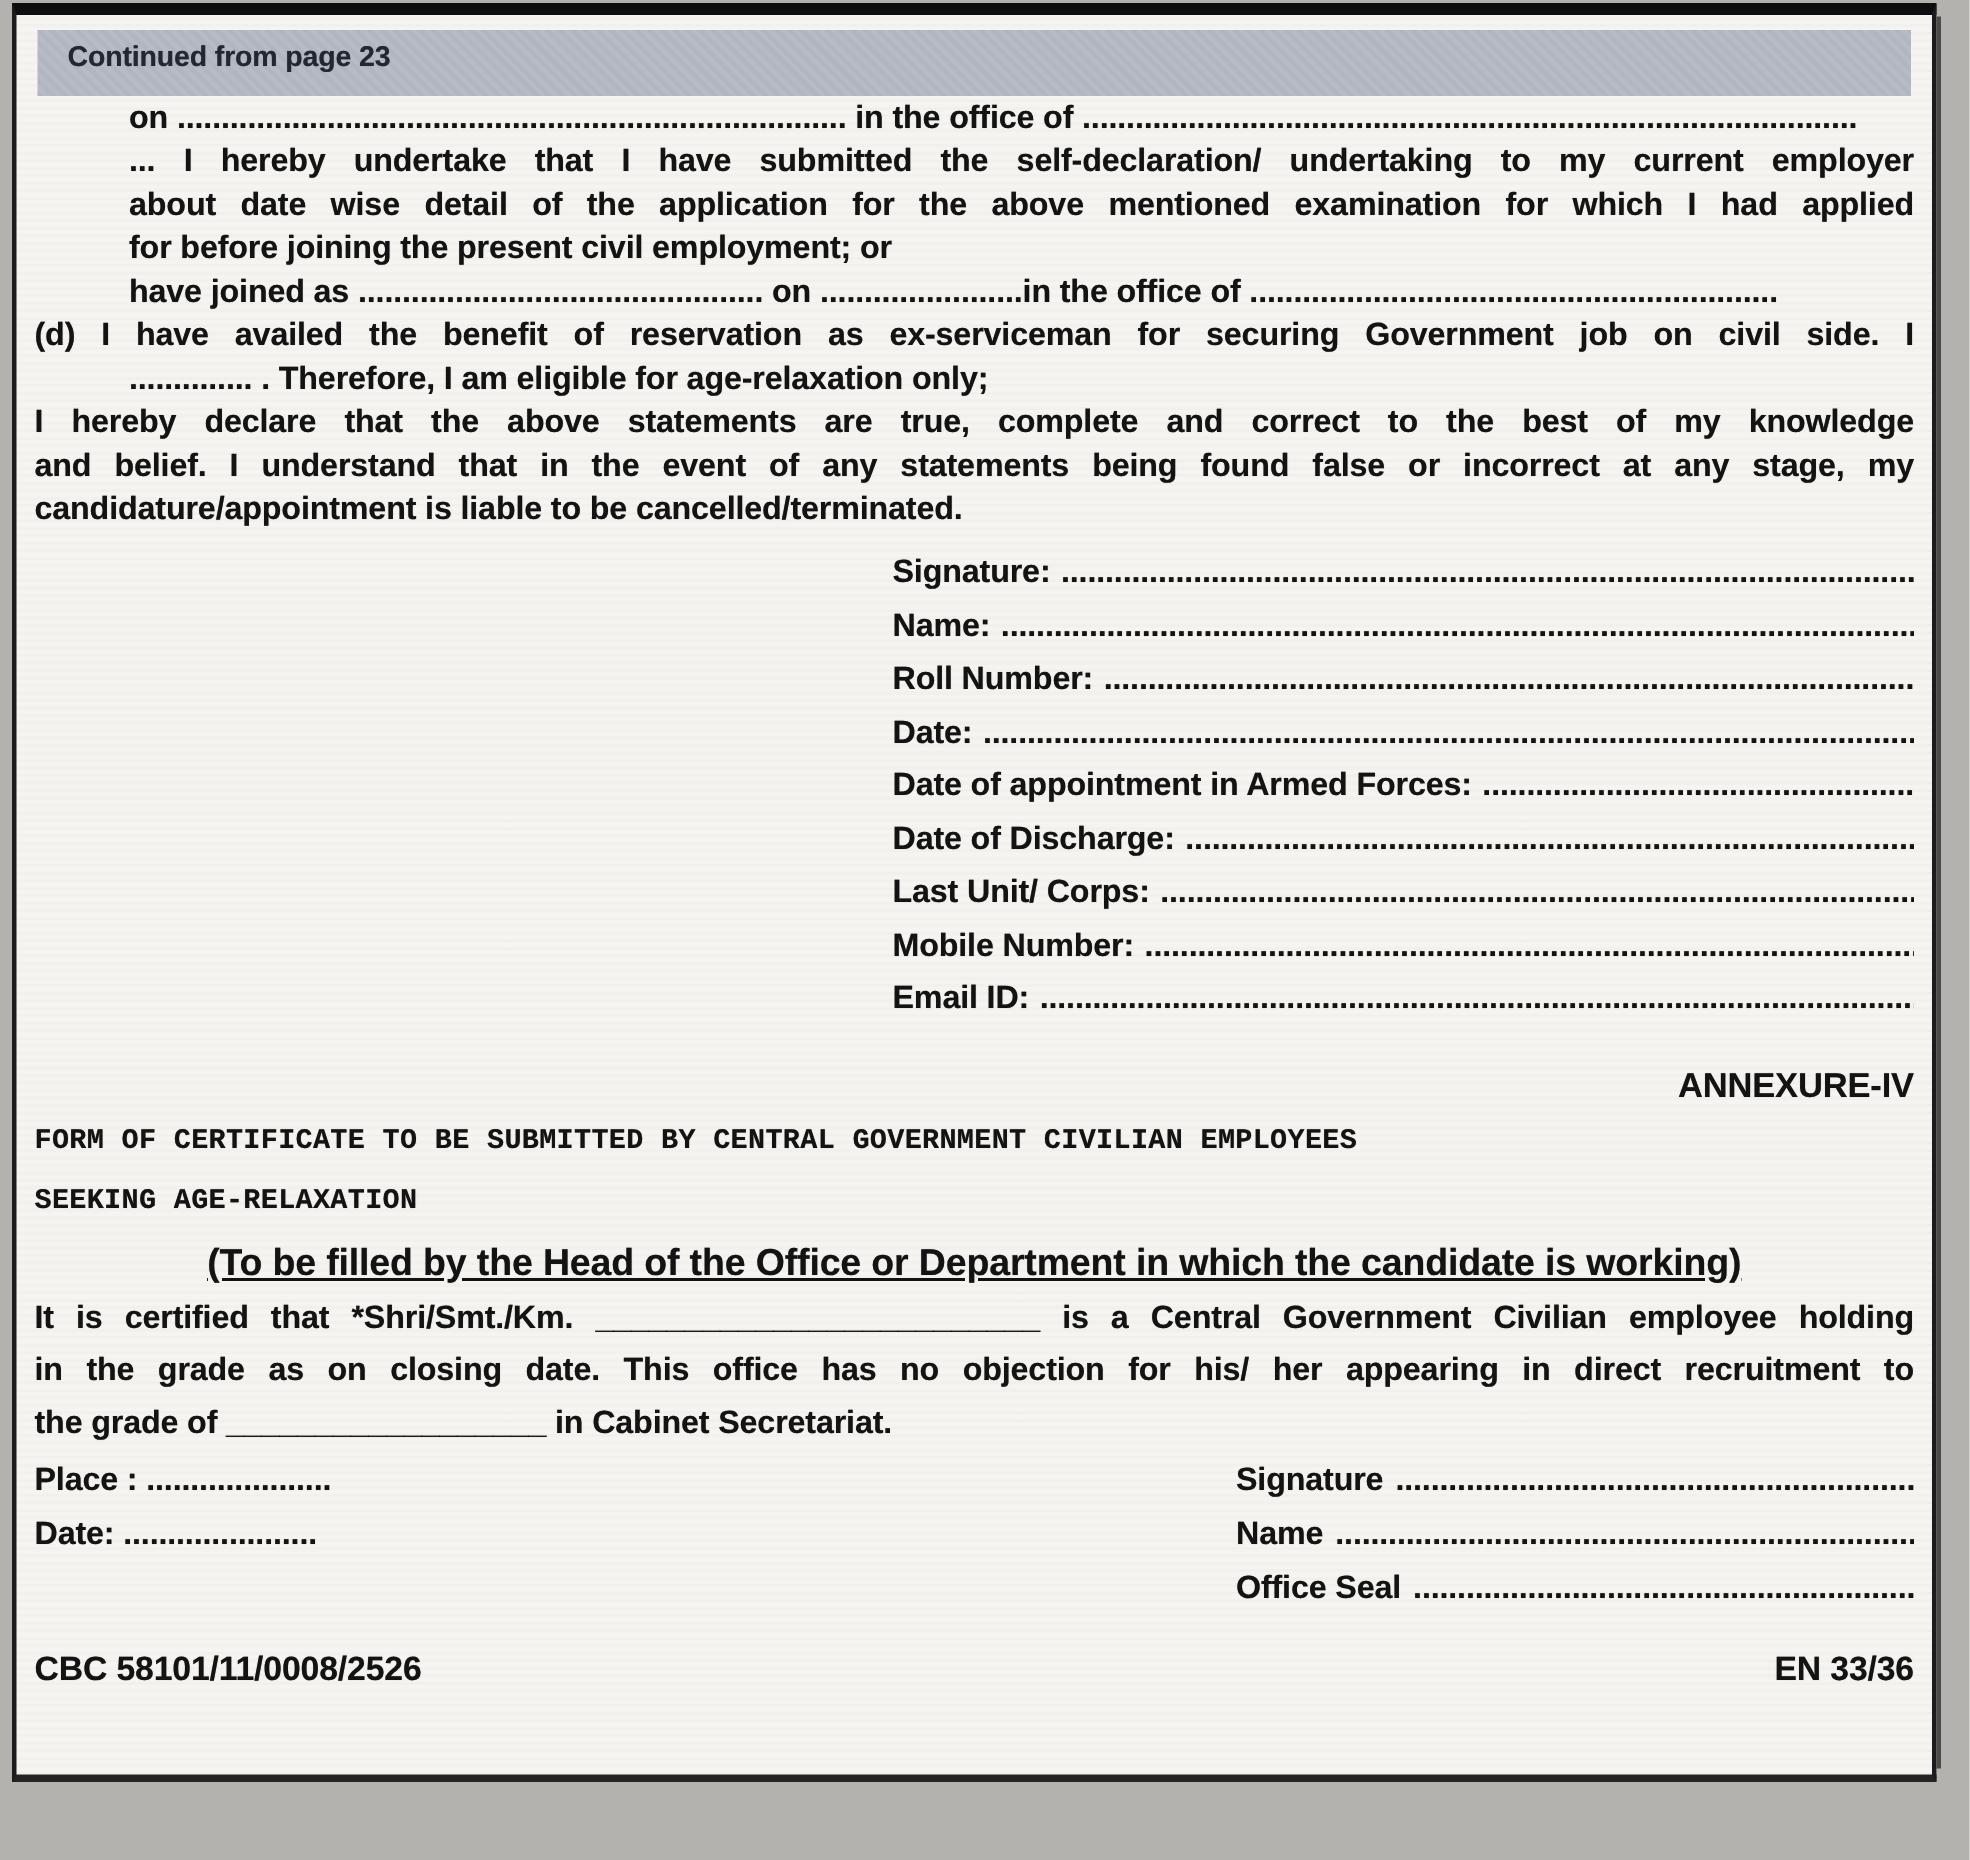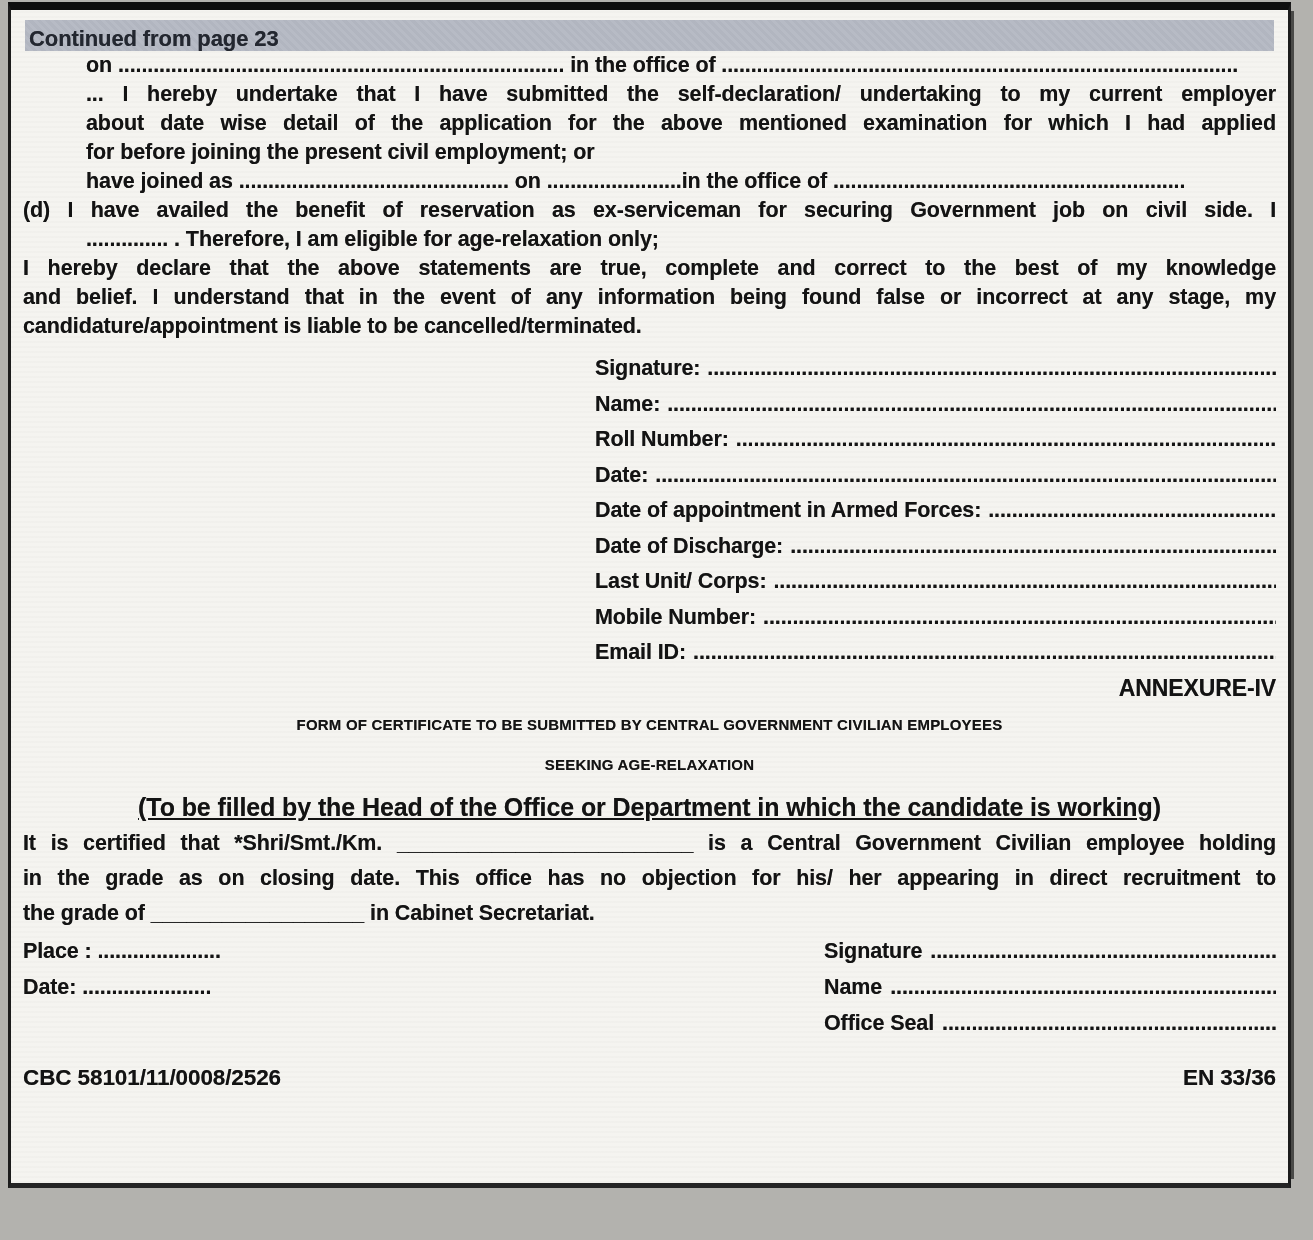--- a/index.html
+++ b/index.html
@@ -17,26 +17,26 @@
     background:#f5f4f0;
     background-image:repeating-linear-gradient(0deg, rgba(60,60,55,.02) 0 2px, rgba(0,0,0,0) 2px 5px);
     border:3px solid #1c1c1c;
     border-top:8px solid #0e0e0e;
     border-bottom:5px solid #242424;
     box-shadow: 12px 0 0 -9px #4a4a48;
     padding:8px 12px 0 12px;
     overflow:hidden;
   }
   .scanbar {
-    height:31px; line-height:38px;
+    height:44px; line-height:38px;
     background:#b7bbc5;
     background-image:repeating-linear-gradient(45deg, rgba(90,95,110,.06) 0 3px, rgba(0,0,0,0) 3px 6px);
     color:#232730;
-    font-size:22px; font-weight:700;
-    padding-left:4px;
+    font-size:19px; font-weight:700;
+    padding-left:20px;
     margin:2px 2px 0 2px;
   }
   .doc {
     font-weight:700;
     font-size:21.5px;
     line-height:29px;
     color:#131313;
     letter-spacing:-0.1px;
     text-shadow:0 0 .5px rgba(10,10,10,.55);
   }
@@ -44,22 +44,22 @@
   .line { min-height:29px; }
   .ind  { margin-left:63px; }
   .clip { white-space:nowrap; overflow:hidden; }
   .fill { text-align:justify; text-align-last:justify; }
 
   .sig { margin-left:572px; margin-top:10px; }
   .sigrow { display:flex; line-height:35.5px; }
   .sigrow .lbl { white-space:nowrap; margin-right:7px; }
   .dotfill { flex:1 1 auto; overflow:hidden; white-space:nowrap; }
 
-  .annex { text-align:right; font-size:23px; line-height:34px; margin-top:0; }
-  .title { text-align:center; font-size:15px; line-height:40px; letter-spacing:.2px; }
+  .annex { text-align:right; font-size:23px; line-height:34px; margin-top:22px; }
+  .title { font-size:19px; line-height:40px; letter-spacing:.2px;font-family:Liberation Mono, monospace; }
   .note  { text-align:center; font-size:25px; line-height:30px; margin-top:7px;text-decoration:underline; }
 
   .cert { margin-top:4px; }
   .cert .line { line-height:35px; min-height:35px; }
 
   .bottomrow { display:flex; justify-content:space-between; margin-top:2px; }
   .pd .line { line-height:36px; }
   .off { width:452px; }
   .offrow { display:flex; line-height:36px; }
   .offrow .lbl { white-space:nowrap; margin-right:8px; }
@@ -83,21 +83,21 @@
   </div>
 
   <div>
     <div class="line ind clip">have joined as  .............................................. on  .......................in the office of ............................................................</div>
     <div class="line fill"><span>(d)</span> <span>I have availed the benefit of reservation as ex-serviceman for securing Government job on civil side. I</span></div>
     <div class="line ind">..............  . Therefore, I am eligible for age-relaxation only;</div>
   </div>
 
   <div>
     <div class="line fill">I hereby declare that the above statements are true, complete and correct to the best of my knowledge</div>
-    <div class="line fill">and belief. I understand that in the event of any information being found false or incorrect at any stage, my</div>
+    <div class="line fill">and belief. I understand that in the event of any statements being found false or incorrect at any stage, my</div>
     <div class="line">candidature/appointment is liable to be cancelled/terminated.</div>
   </div>
 
   <div class="sig">
     <div class="sigrow">
         <span class="lbl">Signature:</span>
         <span class="dotfill">........................................................................................................................................................................</span>
       </div>
     <div class="sigrow">
         <span class="lbl">Name:</span>

